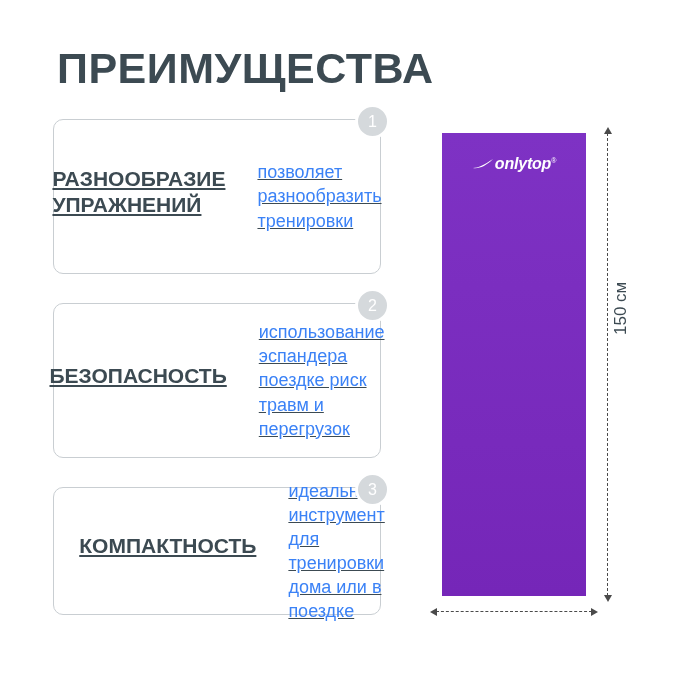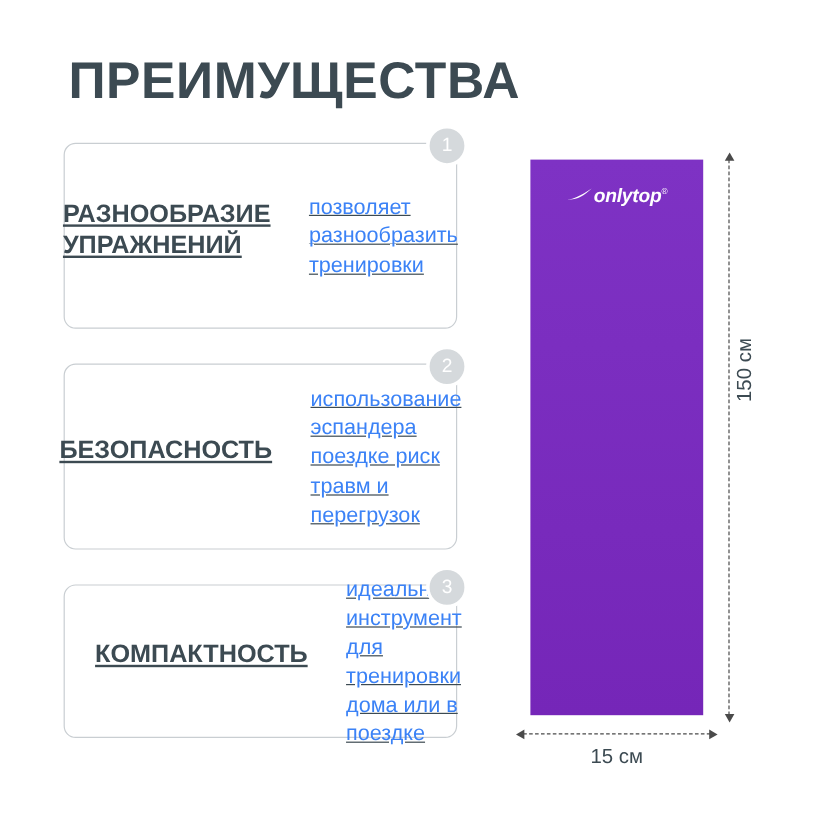--- a/index.html
+++ b/index.html
@@ -229,15 +229,14 @@
   <div class="dim-v">
     <span class="arrow-up"></span>
     <span class="arrow-down"></span>
   </div>
   <div class="dim-v-label">150 см</div>
 
   <div class="dim-h">
     <span class="arrow-left"></span>
     <span class="arrow-right"></span>
   </div>
-  <div class="dim-h-label">15 см</div>
 
 </div>
 
 </body></html>

